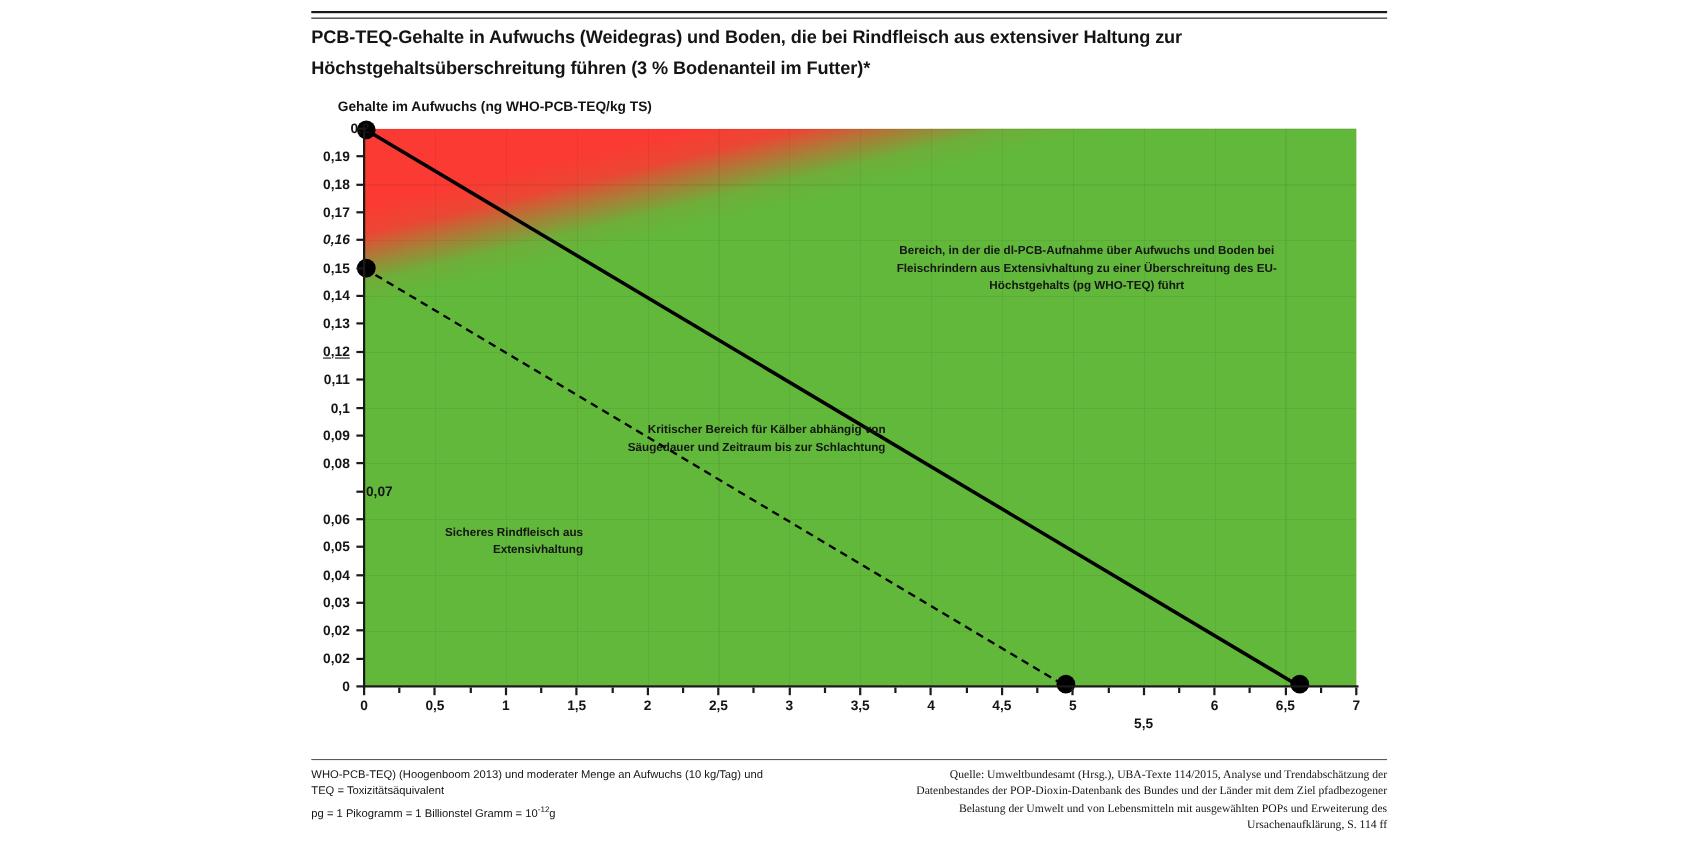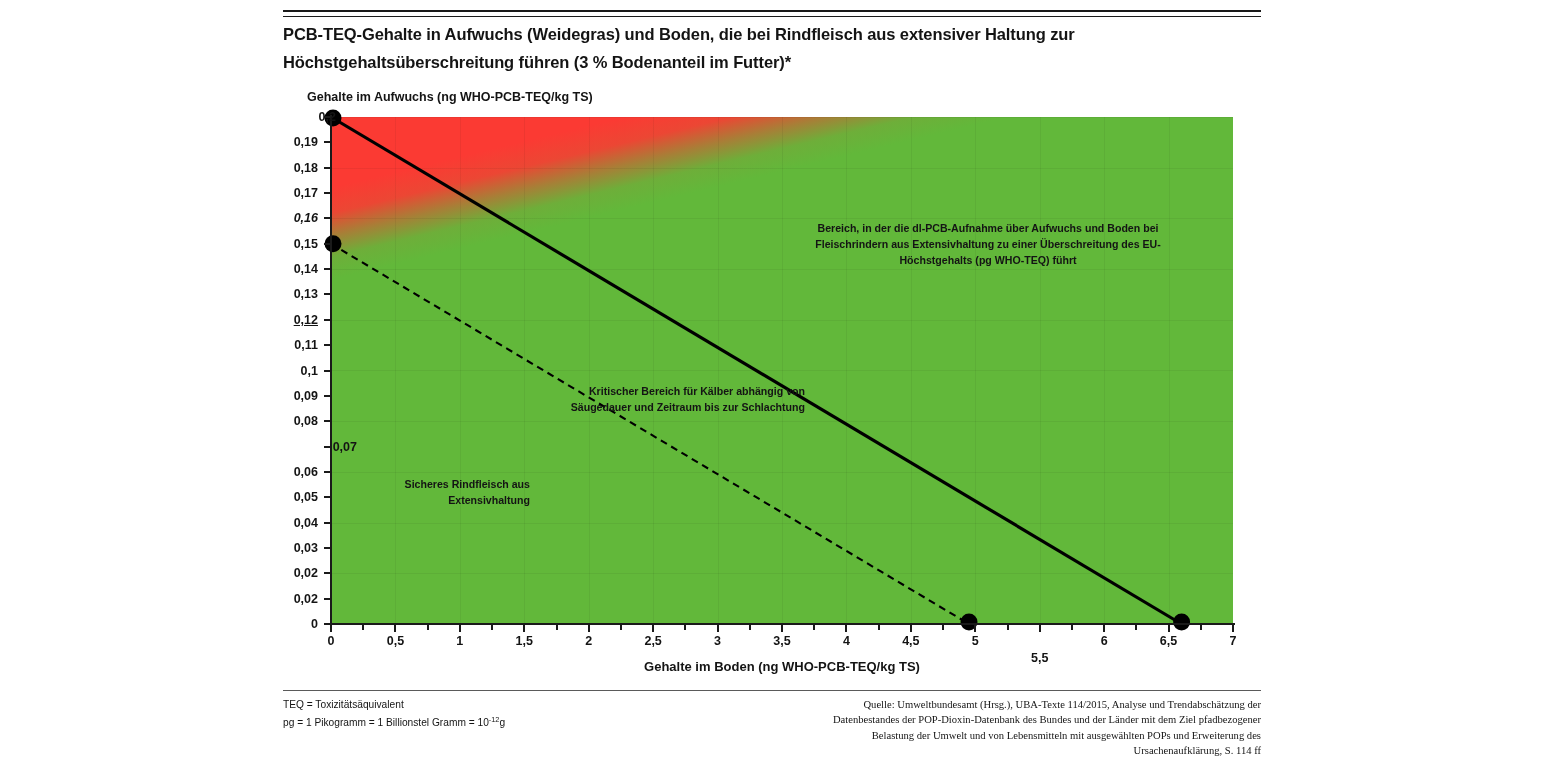--- a/index.html
+++ b/index.html
@@ -196,24 +196,24 @@
       <div class="tick-x minor" style="left: 1006.5px;"></div>
       <div class="tick-x minor" style="left: 1070.93px;"></div>
       <div class="tick-x minor" style="left: 1135.36px;"></div>
       <div class="tick-x minor" style="left: 1199.79px;"></div>
     </div>
 
   <div class="ann ann-red">Bereich, in der die dl-PCB-Aufnahme über Aufwuchs und Boden bei Fleischrindern aus Extensivhaltung zu einer Überschreitung des EU-Höchstgehalts (pg WHO-TEQ) führt</div>
   <div class="ann ann-crit">Kritischer Bereich für Kälber abhängig von Säugedauer und Zeitraum bis zur Schlachtung</div>
   <div class="ann ann-safe">Sicheres Rindfleisch aus Extensivhaltung</div>
 
-  <div class="xtitle">Gehalte im Boden (ng WHO-PCB-TEQ/kg TS)</div>
 
   <div class="footrule"></div>
   <div class="foot-left">
+    <div>WHO-PCB-TEQ) (Hoogenboom 2013) und moderater Menge an Aufwuchs (10 kg/Tag) und</div>
     <div>TEQ = Toxizitätsäquivalent</div>
     <div><span>pg = 1 Pikogramm = 1 Billionstel Gramm = 10</span><sup>-12</sup><span>g</span></div>
   </div>
   <div class="foot-right">
     <div>Quelle: Umweltbundesamt (Hrsg.), UBA-Texte 114/2015, Analyse und Trendabschätzung der</div>
     <div>Datenbestandes der POP-Dioxin-Datenbank des Bundes und der Länder mit dem Ziel pfadbezogener</div>
     <div>Belastung der Umwelt und von Lebensmitteln mit ausgewählten POPs und Erweiterung des</div>
     <div>Ursachenaufklärung, S. 114 ff</div>
   </div>
 

